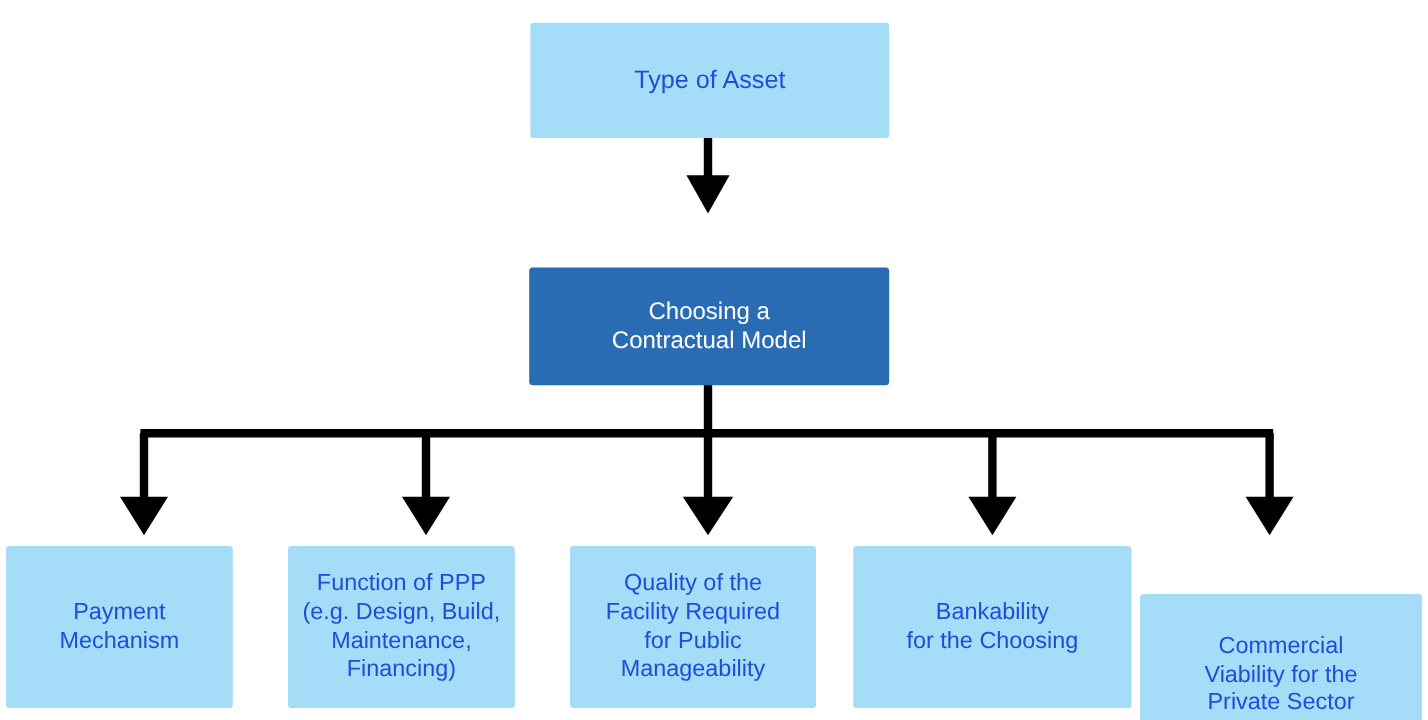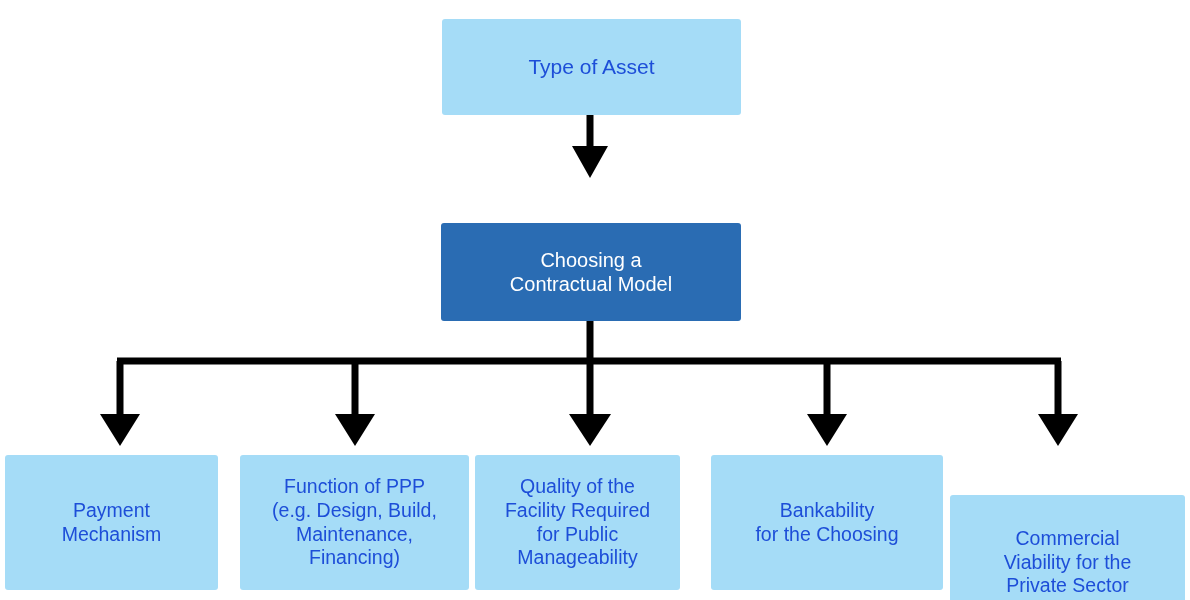--- a/index.html
+++ b/index.html
@@ -50,22 +50,22 @@
     width: 300px;
     height: 98px;
     font-size: 20px;
     margin-top: 24px;
   }
   .leaf {
     top: 455px;
     height: 135px;
     font-size: 19.5px;
   }
-  #leaf-0 { left: 5px;    width: 213px; }
-  #leaf-1 { left: 240px;  width: 229px; }
+  #leaf-0 { left: 5px;    width: 189px; }
+  #leaf-1 { left: 240px;  width: 189px; }
   #leaf-2 { left: 475px;  width: 205px; }
   #leaf-3 { left: 711px;  width: 232px; }
   #leaf-4 { left: 950px;  width: 235px; margin-top: 40px; }
 
   #connectors {
     position: absolute;
     left: 0;
     top: 0;
     width: 1190px;
     height: 600px;

